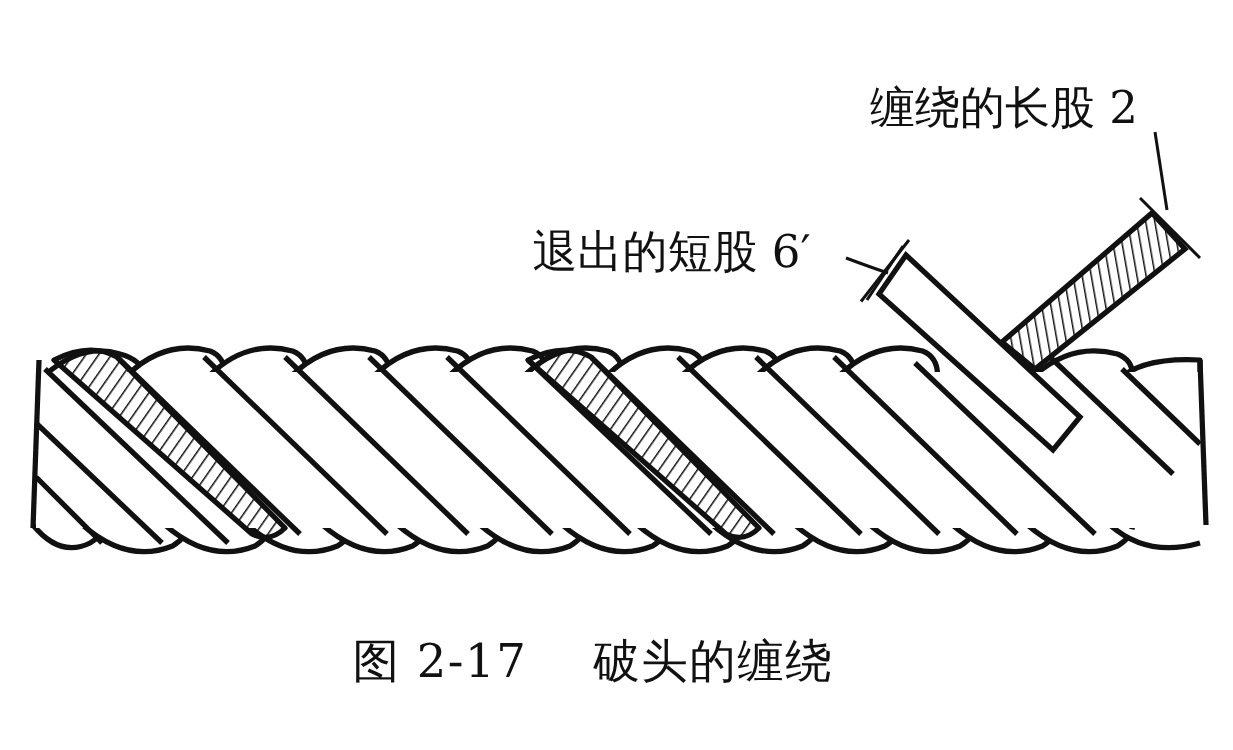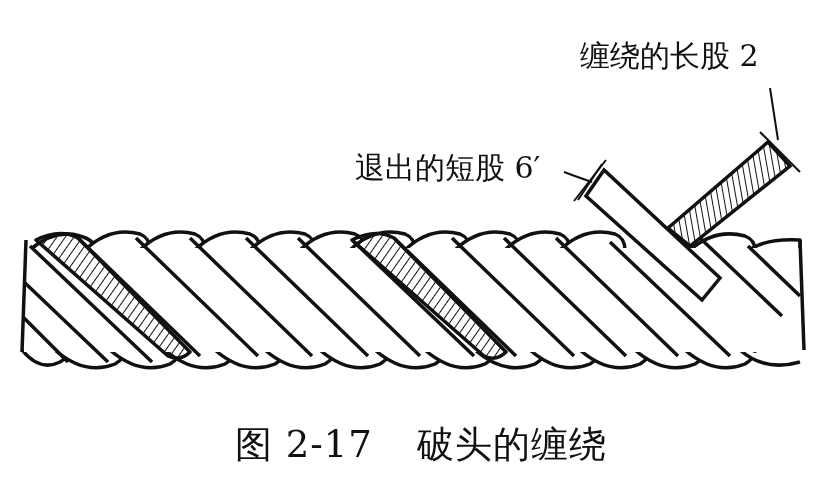--- a/index.html
+++ b/index.html
@@ -1,20 +1,20 @@
 <!DOCTYPE html>
 <html><head>
   <meta charset="utf-8">
   <style>
     html, body { margin: 0; padding: 0; background: #ffffff; }
     body { width: 822px; height: 500px; position: relative; overflow: hidden; font-family: "DejaVu Serif", serif; }
     .label { position: absolute; font-family: "DejaVu Serif", serif; color: #111; white-space: nowrap; }
-    #label-long { left: 580px; top: 36px; font-size: 30px; }
+    #label-long { left: 580px; top: 52px; font-size: 30px; }
     #label-short { left: 355px; top: 148px; font-size: 30px; }
-    #caption { left: 235px; top: 420px; font-size: 37px; letter-spacing: 1px; }
+    #caption { left: 235px; top: 420px; font-size: 31px; letter-spacing: 1px; }
     #caption .gap { display: inline-block; width: 44px; }
     svg { position: absolute; left: 0; top: 0; }
   </style>
 </head>
 <body>
 
 <svg width="822" height="500" viewBox="0 0 822 500" xmlns="http://www.w3.org/2000/svg">
   <defs>
     <pattern id="hatch" patternUnits="userSpaceOnUse" width="7" height="7" patternTransform="rotate(35)">
       <line x1="0" y1="0" x2="0" y2="7" stroke="#111" stroke-width="2"></line>

